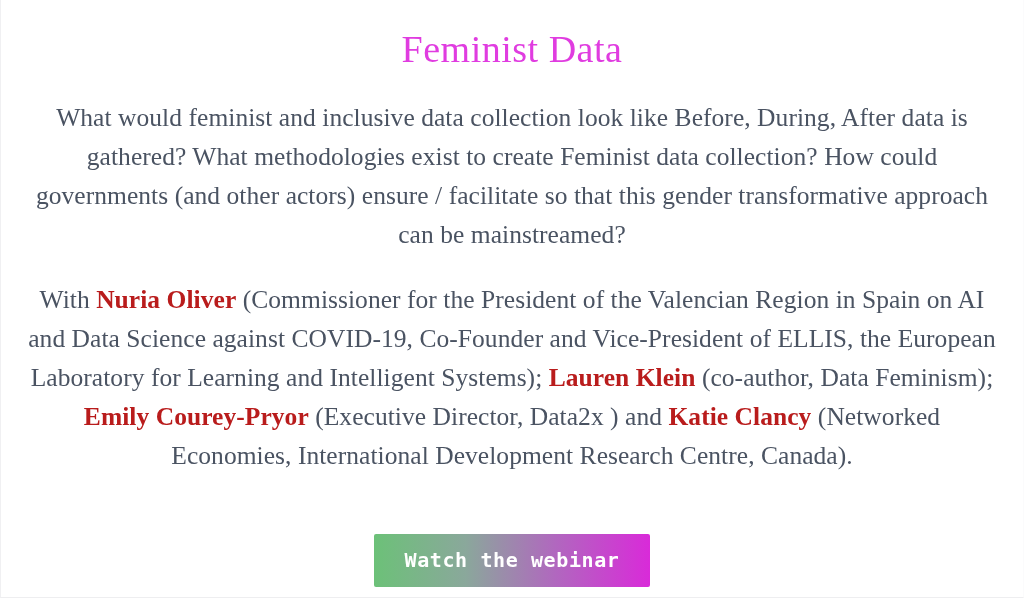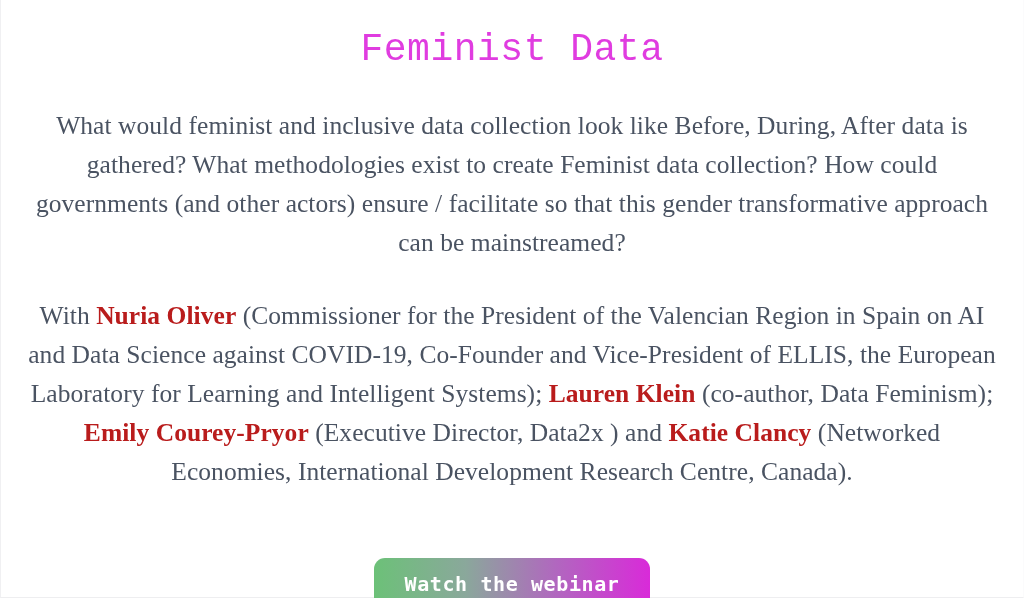--- a/index.html
+++ b/index.html
@@ -23,38 +23,38 @@
     border-left: 1px solid #f0f0f2;
     border-bottom: 1px solid #eeeef0;
     border-right: 1px solid #fbfbfc;
     padding: 22px 24px 0 24px;
     display: flex;
     flex-direction: column;
     align-items: center;
   }
 
   .page-title {
-    font-family: Liberation Mono, monospace;
+    font-family: Liberation Serif, serif;
     font-size: 38px;
     font-weight: 400;
     letter-spacing: 0.5px;
     color: #e03ce0;
     text-align: center;
     margin: 6px 0 18px 0;
     line-height: 1.15;
     white-space: pre;
   }
 
   .body-text {
     font-family: "Liberation Serif", "DejaVu Serif", serif;
     font-size: 25.5px;
     line-height: 39px;
     color: #4a5362;
     text-align: center;
-    margin: 16px;
+    margin: 8px;
     width: 962px;
     letter-spacing: 0.05px;
   }
 
   .body-text.para-intro {
     margin-bottom: 18px;
   }
 
   .body-text.para-speakers {
     width: 968px;
@@ -74,21 +74,21 @@
   }
 
   .cta-button {
     display: inline-flex;
     align-items: center;
     justify-content: center;
     box-sizing: border-box;
     width: 276px;
     height: 53px;
     border: 0;
-    border-radius: 11px;
+    border-radius: 2px;
     cursor: pointer;
     background: linear-gradient(90deg, #6cc178 0%, #8aa89b 33%, #b167bf 66%, #d92ad9 100%);
     font-family: "DejaVu Sans Mono", "Liberation Mono", monospace;
     font-size: 20px;
     font-weight: 700;
     letter-spacing: 0.6px;
     color: #ffffff;
     text-decoration: none;
     white-space: nowrap;
   }

